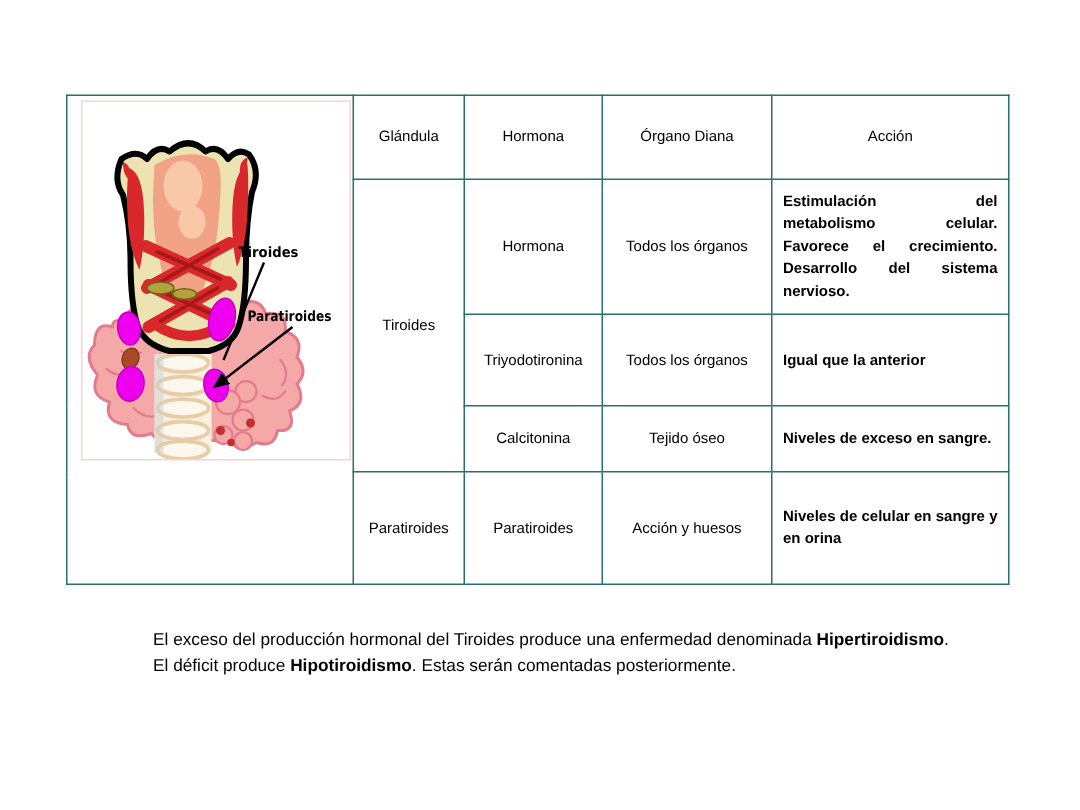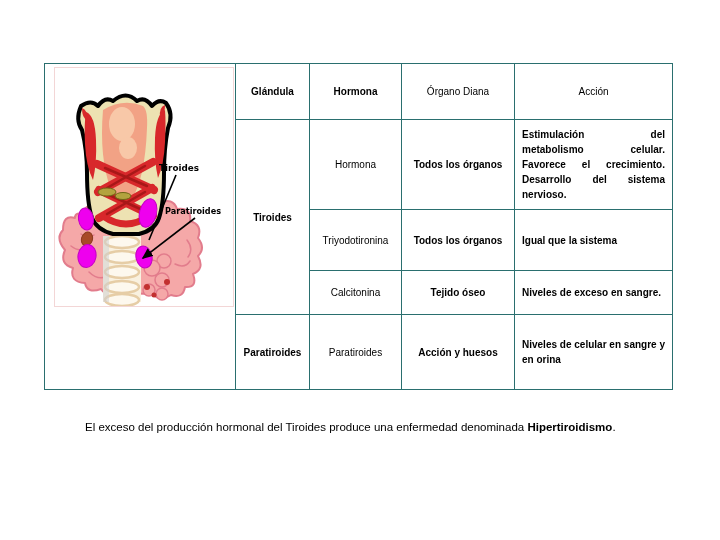--- a/index.html
+++ b/index.html
@@ -10,31 +10,31 @@
   .slide-table{
     position:absolute;left:44px;top:63px;
     border-collapse:collapse;table-layout:fixed;width:628px;
   }
   .slide-table td{
     border:1px solid #2a6f6f;
     font-size:10px;line-height:15px;color:#000;
     vertical-align:middle;padding:2px 7px;
     overflow:hidden;
   }
-  td.c{text-align:center;padding:2px 3px;font-weight:bold;}
+  td.c{text-align:center;padding:2px 3px;}
   td.l{text-align:center;}
   td.j{text-align:justify;font-weight:bold;}
   td.img-cell{vertical-align:top;padding:0;position:relative;}
   .illu{
     position:absolute;top:3px;left:9px;width:178px;height:238px;
     border:1px solid #f3d6d6;background:#ffffff;
   }
   .illu svg{display:block;}
   .footer{
-    position:absolute;left:85px;top:419px;width:610px;
+    position:absolute;left:102px;top:419px;width:610px;
     font-size:11.5px;line-height:17px;color:#000;
   }
   .footer .fline{white-space:nowrap;}
   .footer b{font-weight:bold;}
 </style>
 </head>
 <body>
 
 <table class="slide-table">
   <colgroup>
@@ -144,31 +144,32 @@
   </tr>
   <tr style="height:90px">
     <td class="c" rowspan="3">Tiroides</td>
     <td class="l">Hormona</td>
     <td class="c">Todos los órganos</td>
     <td class="j">Estimulación del metabolismo celular. Favorece el crecimiento. Desarrollo del sistema nervioso.</td>
   </tr>
   <tr style="height:61px">
     <td class="l">Triyodotironina</td>
     <td class="c">Todos los órganos</td>
-    <td class="j">Igual que la sistema</td>
+    <td class="j">Igual que la anterior</td>
   </tr>
   <tr style="height:44px">
     <td class="l">Calcitonina</td>
     <td class="c">Tejido óseo</td>
     <td class="j">Niveles de exceso en sangre.</td>
   </tr>
   <tr style="height:75px">
     <td class="c">Paratiroides</td>
     <td class="l">Paratiroides</td>
     <td class="c">Acción y huesos</td>
     <td class="j">Niveles de celular en sangre y en orina</td>
   </tr>
 </tbody>
   </table>
 
 <div class="footer">
   <div class="fline"><span>El exceso del producción hormonal del Tiroides produce una enfermedad denominada </span><b>Hipertiroidismo</b><span>.</span></div>
+  <div class="fline"><span>El déficit produce </span><b>Hipotiroidismo</b><span>. Estas serán comentadas posteriormente.</span></div>
 </div>
 
 </body></html>

